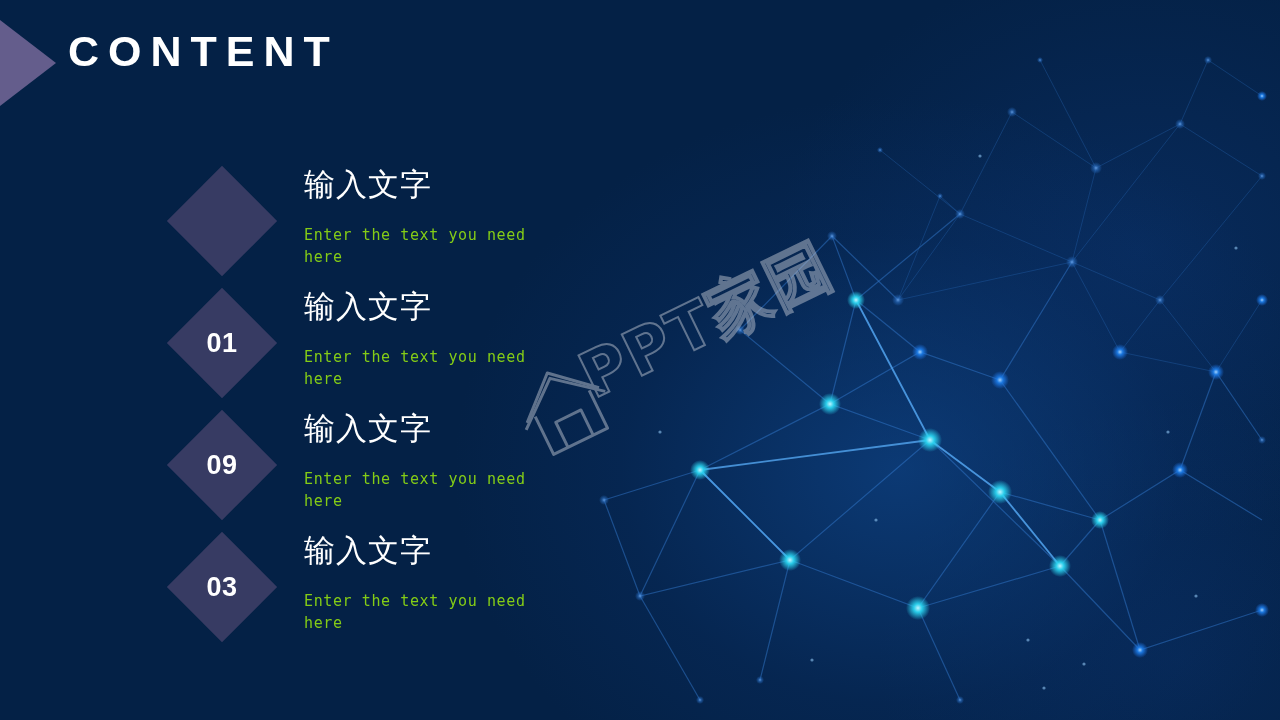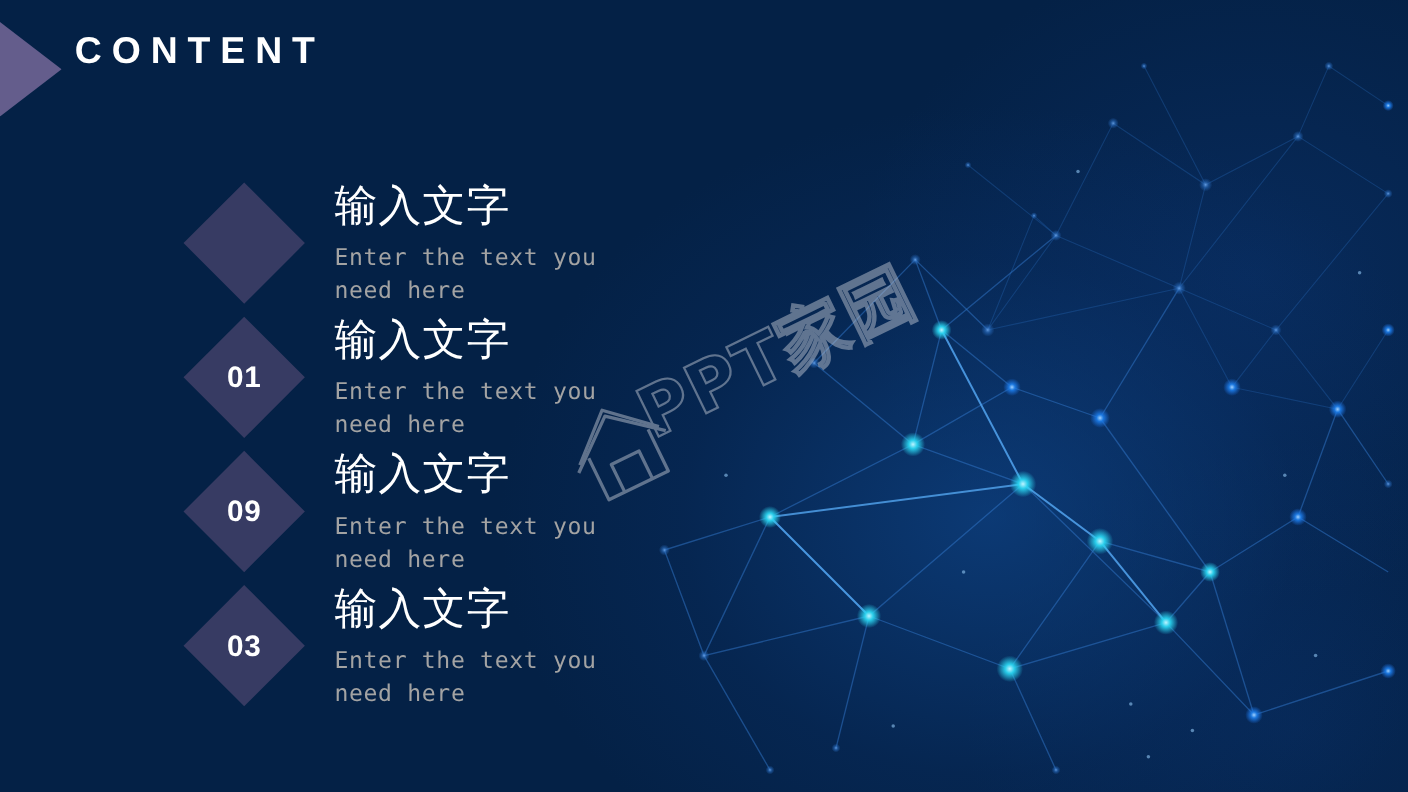--- a/index.html
+++ b/index.html
@@ -25,21 +25,21 @@
   #netsvg { position:absolute; left:0; top:0; width:1280px; height:720px; }
 
   
   .header-arrow {
     position:absolute; left:0; top:20px;
     width:56px; height:86px;
   }
   .page-title {
     position:absolute; left:68px; top:28px;
     color:#ffffff;
-    font-size:34px;
+    font-size:43px;
     font-weight:bold;
     letter-spacing:9px;
     line-height:1.1;
     white-space:nowrap;
   }
 
   
   .content-list { position:absolute; left:0; top:0; }
   .list-item { position:absolute; left:180px; width:420px; height:110px; }
   .diamond {
@@ -53,30 +53,30 @@
     width:78px; height:78px;
     display:flex; align-items:center; justify-content:center;
     color:#ffffff;
     font-size:27px;
     font-weight:bold;
     letter-spacing:0.5px;
   }
   .item-text { position:absolute; left:124px; top:0px; width:300px; }
   .item-heading {
     color:#ffffff;
-    font-size:39px;
+    font-size:31px;
     line-height:1.25;
     letter-spacing:1px;
     white-space:nowrap;
-    font-family:Liberation Mono, monospace;
+    font-family:Liberation Serif, serif;
   }
   .item-sub {
-    margin-top:4px;
-    color:#a3a3a3;
-    font-size:21px;
+    margin-top:20px;
+    color:#84cc16;
+    font-size:15px;
     line-height:1.45;
     letter-spacing:0.6px;
     font-family:"DejaVu Sans Mono", monospace;
     width:260px;
   }
 
   
   .watermark {
     position:absolute; left:500px; top:272px;
     width:290px; height:160px;

